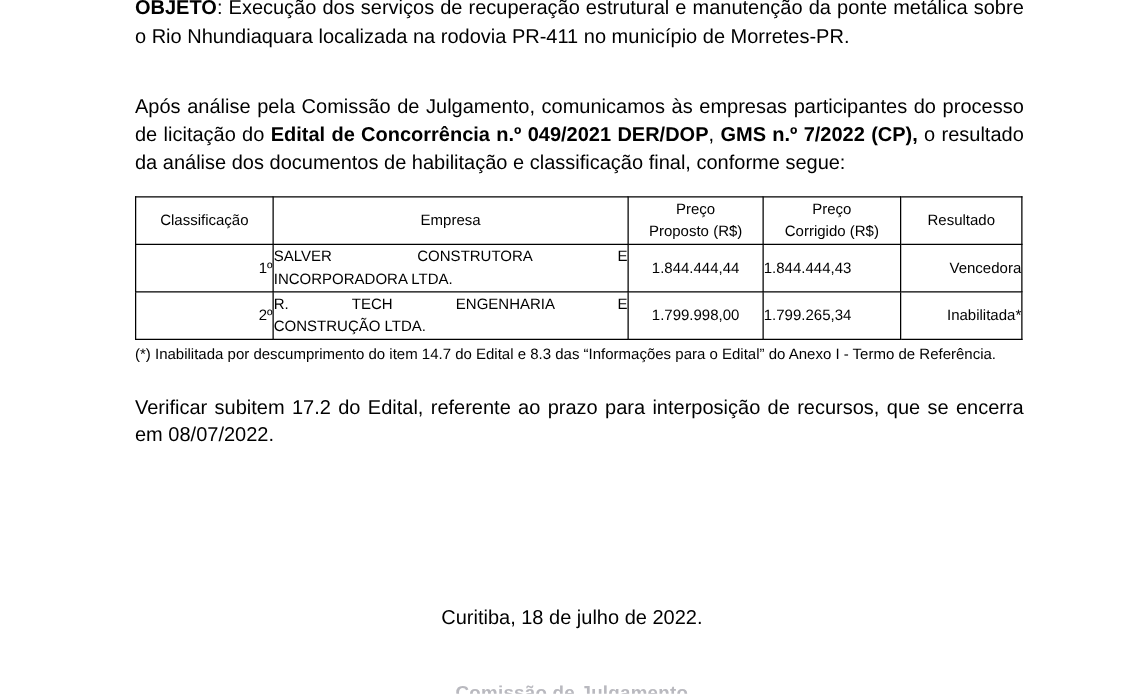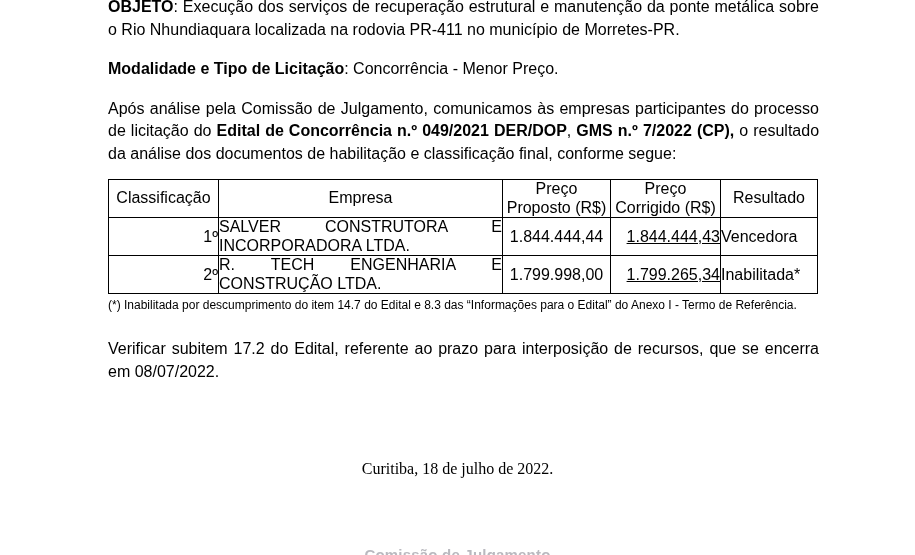--- a/index.html
+++ b/index.html
@@ -40,21 +40,21 @@
   .gap-md { height: 17px; }
   .gap-lg { height: 22px; }
   b, .b { font-weight: bold; }
 
   
   table.result-table {
     border-collapse: collapse;
     width: 709px;
     table-layout: fixed;
     margin: 0;
-    font-size: 16px;
+    font-size: 12px;
   }
   table.result-table td,
   table.result-table th {
     border: 1px solid #000000;
     padding: 0;
     vertical-align: middle;
     font-weight: normal;
   }
   th.th-cell {
     text-align: center;
@@ -79,28 +79,27 @@
   td.cell-company .ln2 {
     text-align: center;
     text-align-last: left;
   }
   td.cell-price {
     text-align: center;
     vertical-align: middle;
     height: 34px;
   }
   td.cell-price-corrected {
+    text-align: left;
+    vertical-align: middle;
+    font-weight: bold;
+    height: 34px;
+  }
+  td.cell-result {
     text-align: right;
-    vertical-align: middle;
-    font-weight: bold;
-    height: 34px;
-    text-decoration: underline;
-  }
-  td.cell-result {
-    text-align: left;
     vertical-align: middle;
     font-weight: bold;
     height: 34px;
   }
 
   .col-rank    { width: 110px; }
   .col-company { width: 284px; }
   .col-prop    { width: 108px; }
   .col-corr    { width: 110px; }
   .col-result  { width: 97px; }
@@ -109,26 +108,25 @@
     margin: 0;
     font-size: 12px;
     line-height: 21px;
     text-align: justify;
     padding-top: 1px;
   }
 
   .center-line {
     position: absolute;
     left: 0;
-    top: 458px;
+    top: 484px;
     width: 915px;
     text-align: center;
     font-size: 16px;
     line-height: 22px;
-    font-family: Liberation Serif, serif;
   }
   .cutoff-line {
     position: absolute;
     left: 0;
     top: 546px;
     width: 915px;
     text-align: center;
     font-size: 15px;
     line-height: 18px;
     color: #b9b9bf;
@@ -140,21 +138,20 @@
 <body>
 
 <div class="page">
 
   <div class="content">
 
     <p class="para"><b>OBJETO</b><span>: </span><span>Execução dos serviços de recuperação estrutural e manutenção da ponte metálica sobre o Rio Nhundiaquara localizada na rodovia PR-411 no município de Morretes-PR.</span></p>
 
     <div class="gap-md"></div>
 
-    <p class="para"><b>Modalidade e Tipo de Licitação</b><span>: </span><span>Concorrência - Menor Preço.</span></p>
 
     <div class="gap-md"></div>
 
     <p class="para"><span>Após análise pela Comissão de Julgamento, comunicamos às empresas participantes do processo de licitação do </span><b>Edital de Concorrência n.º 049/2021 DER/DOP</b><span>, </span><b>GMS n.º 7/2022 (CP),</b><span> o resultado da análise dos documentos de habilitação e classificação final, conforme segue:</span></p>
 
     <div class="gap-sm"></div>
 
     <table class="result-table">
       <colgroup>
         <col class="col-rank">

